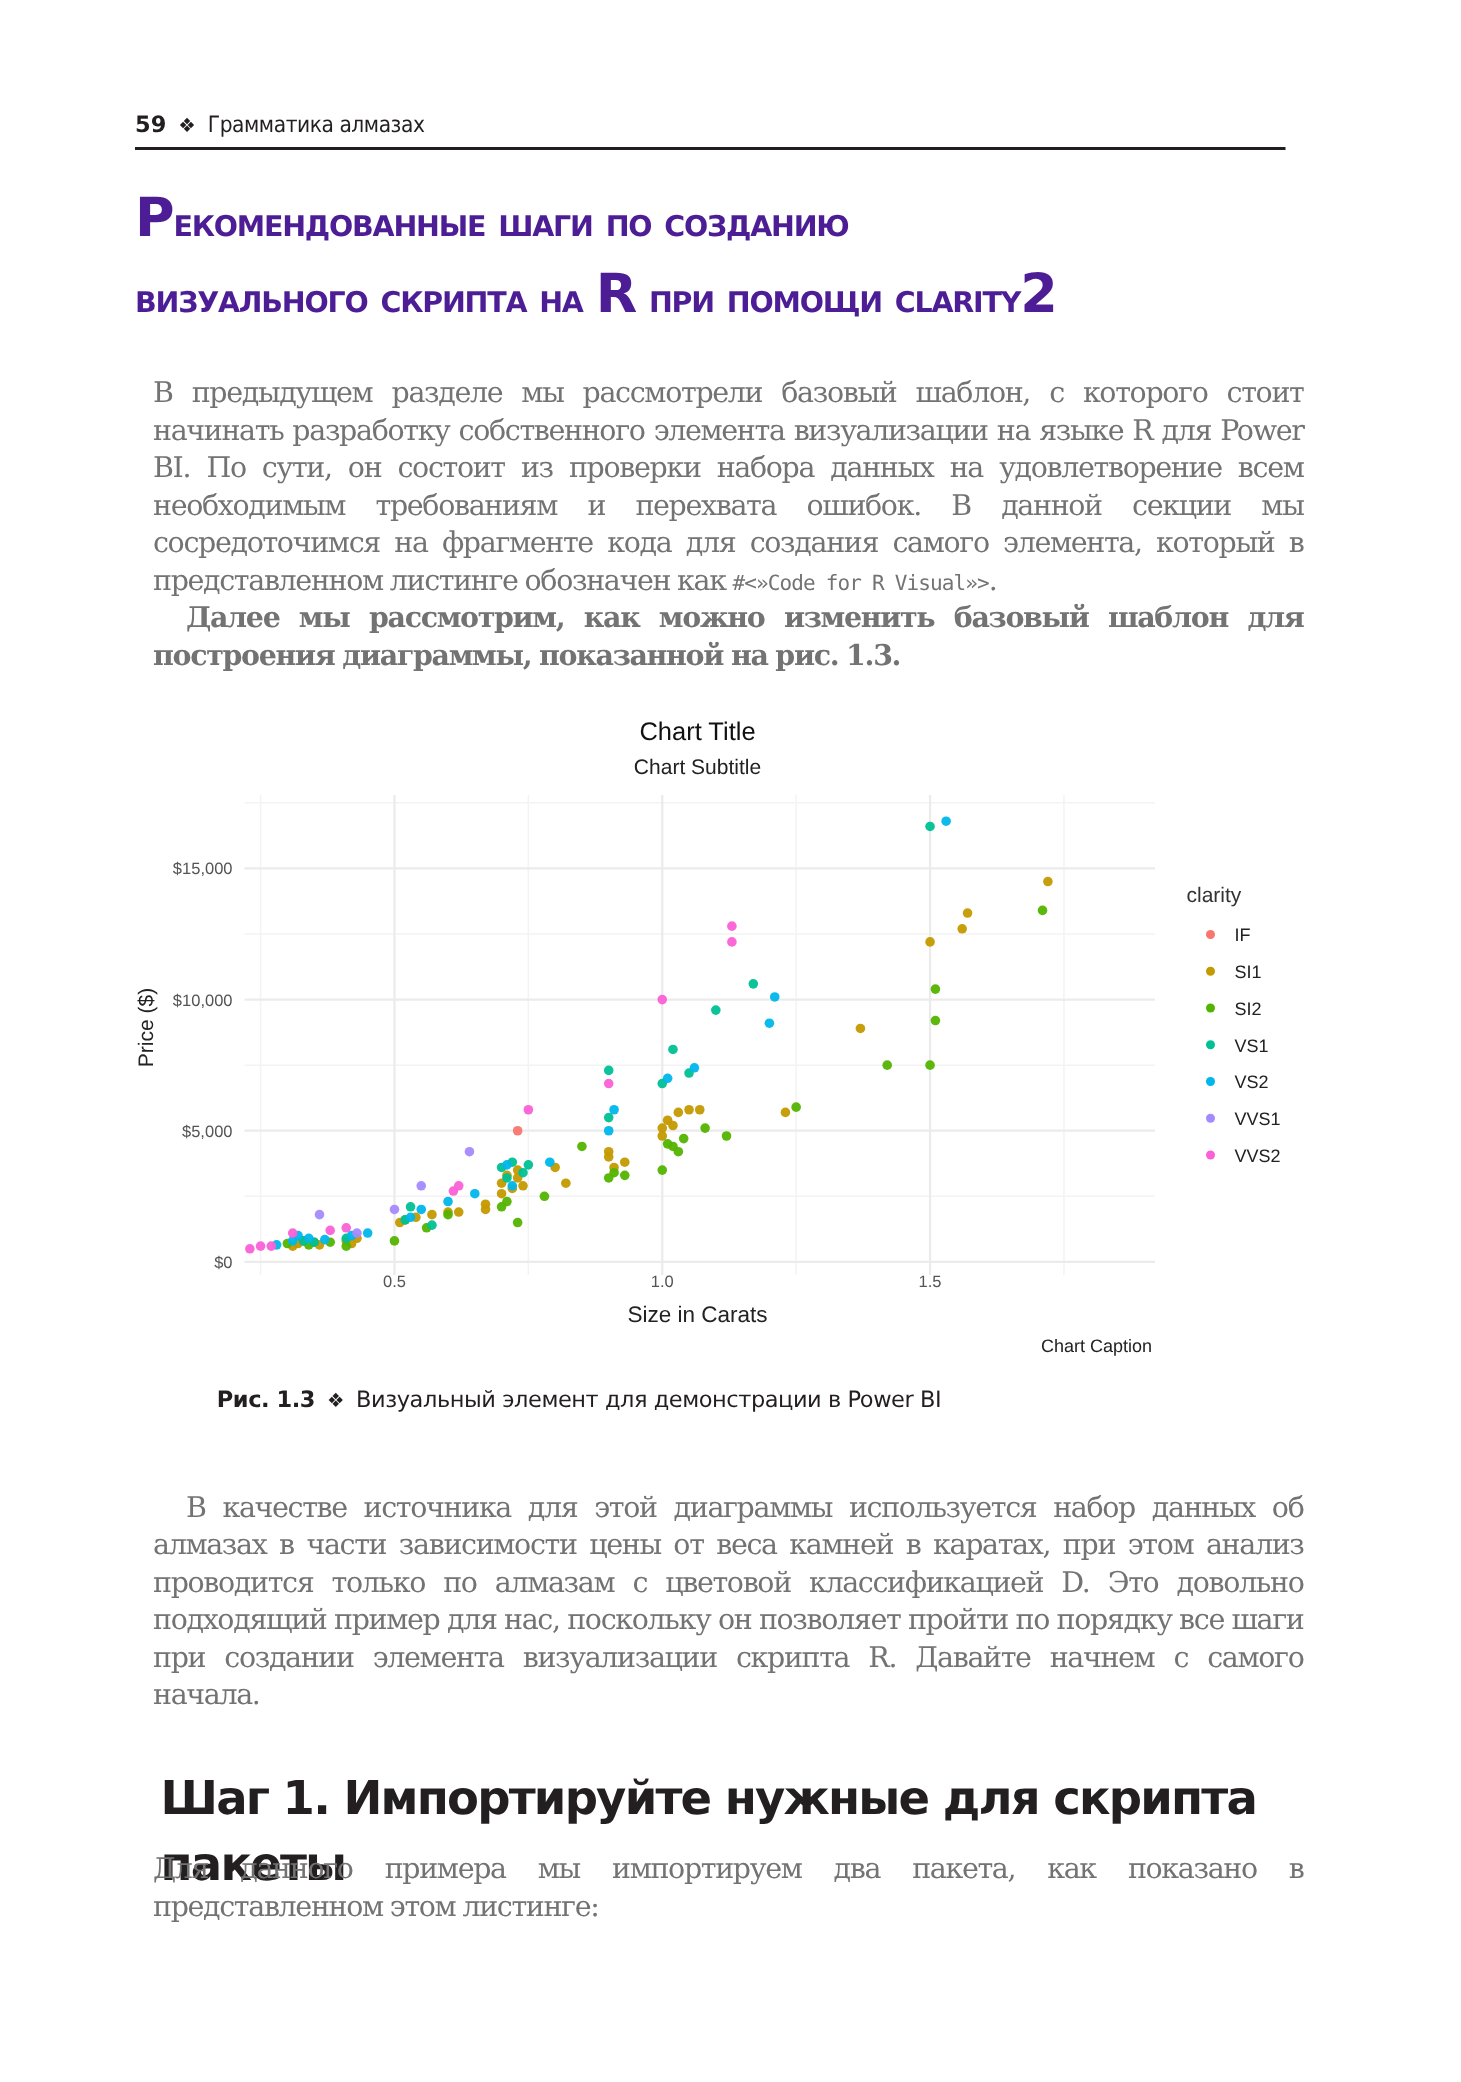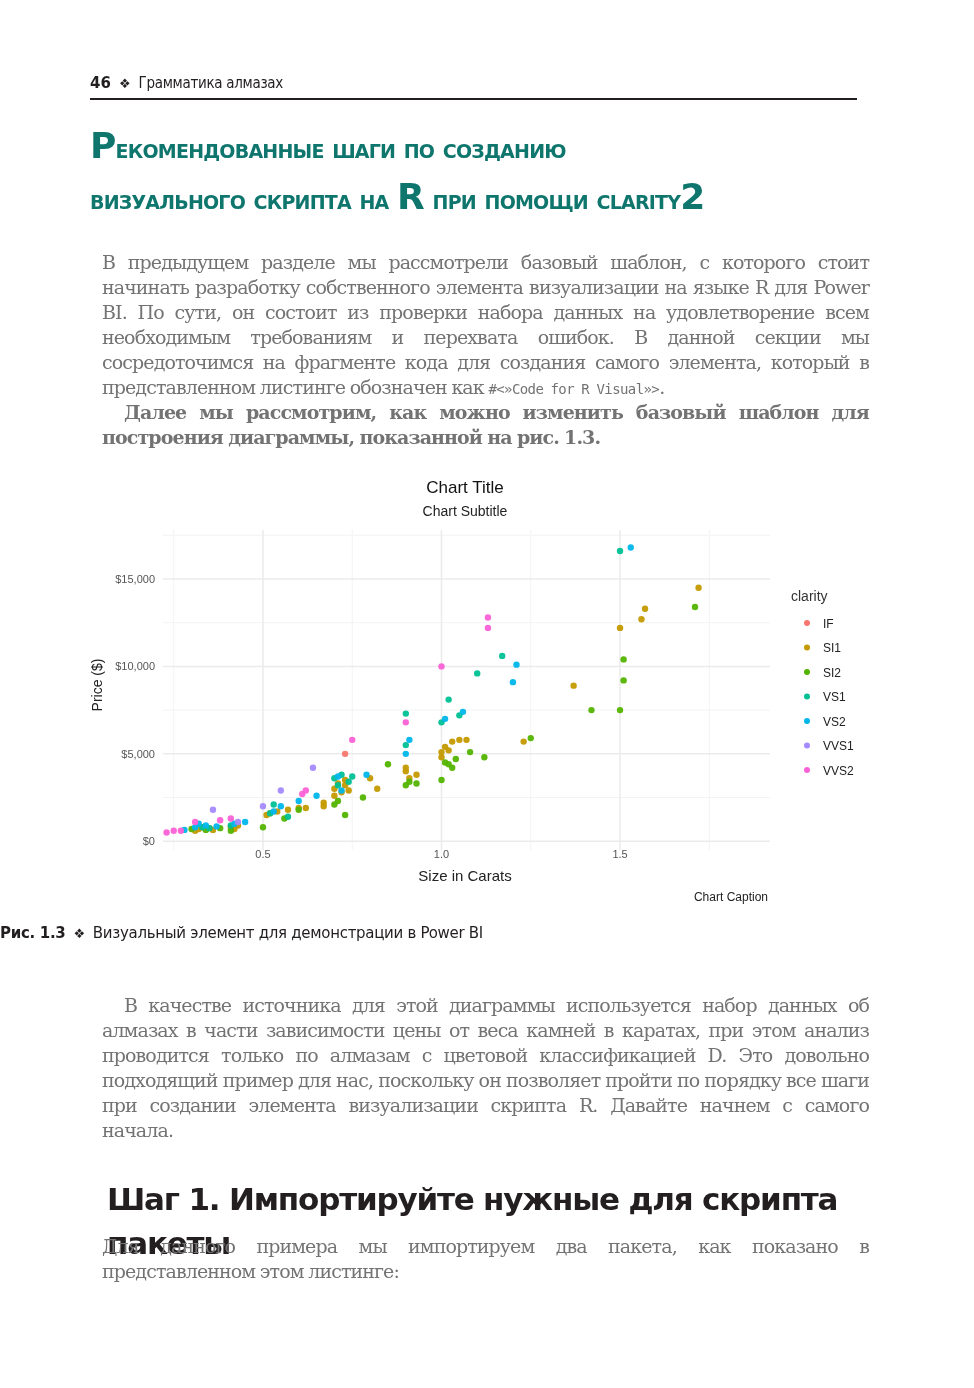--- a/index.html
+++ b/index.html
@@ -5,47 +5,47 @@
   html, body { margin: 0; padding: 0; background: #ffffff; }
   body { width: 974px; height: 1388px; position: relative; overflow: hidden; color: #231f20; }
   .page { position: absolute; left: 0; top: 0; width: 974px; height: 1388px; }
   .running-head { position: absolute; left: 90px; top: 72px; width: 767px; height: 26px; border-bottom: 2px solid #231f20;
     font-family: "DejaVu Sans", sans-serif; font-size: 15px; line-height: 22px; white-space: nowrap; }
   .running-head .pnum { font-weight: bold; }
   .running-head .orn { margin: 0 8px; font-size: 13px; }
   .running-head .sect { font-stretch: condensed; letter-spacing: -0.3px; }
   h1.section-title { position: absolute; left: 90px; top: 122px; margin: 0; width: 780px;
     font-family: "DejaVu Sans", sans-serif; font-weight: bold; font-size: 27px; line-height: 48px; letter-spacing: -0.8px;
-    font-variant: small-caps; color: #0f766e; }
+    font-variant: small-caps; color: #4c1d95; }
   h1.section-title .big { font-size: 36px; }
   .para { position: absolute; left: 90px; width: 767px; margin: 12px;
     font-family: "DejaVu Serif", serif; font-size: 19px; line-height: 25px; text-align: justify; letter-spacing: -0.9px; word-spacing: -0.5px; color: #737373; }
   .para .indent { display: inline-block; width: 22px; }
   .para code { font-family: "DejaVu Sans Mono", monospace; font-size: 14px; letter-spacing: -0.6px; }
   .p1 { top: 238px; }
   .p2 { top: 388px; font-weight: bold; }
   .p3 { top: 981px; }
   .p4 { top: 1222px; }
   .figure { position: absolute; left: 84px; top: 468px; width: 800px; height: 440px; }
   .figure svg { position: absolute; left: 0; top: 0; }
-  .fig-caption { position: absolute; left: 0; top: 922px; width: 772px; 
+  .fig-caption { position: absolute; left: 0; top: 922px; width: 772px; text-align: center;
     font-family: "DejaVu Sans", sans-serif; font-size: 15px; line-height: 22px; color: #231f20; letter-spacing: -0.3px; }
   .fig-caption .lbl { font-weight: bold; }
   .fig-caption .orn { margin: 0 8px; font-size: 13px; }
   h2.step-title { position: absolute; left: 90px; top: 1160px; margin: 17px;
     font-family: "DejaVu Sans", sans-serif; font-weight: bold; font-size: 31px; line-height: 44px; letter-spacing: -1.2px; color: #231f20; }
   .svg-text { font-family: "Liberation Sans", sans-serif; }
 </style>
 </head>
 <body>
 
 <div class="page">
 
   <div class="running-head">
-    <span class="pnum">46</span><span class="orn">❖</span><span class="sect">Грамматика алмазах</span>
+    <span class="pnum">59</span><span class="orn">❖</span><span class="sect">Грамматика алмазах</span>
   </div>
 
   <h1 class="section-title">
     <span class="big">Р</span><span>екомендованные шаги по созданию</span><br>
     <span>визуального скрипта на </span><span class="big">R</span><span> при помощи clarity</span><span class="big">2</span>
   </h1>
 
   <p class="para p1"><span>В предыдущем разделе мы рассмотрели базовый шаблон, с которого стоит начинать разработку собственного элемента визуализации на языке R для Power BI. По сути, он состоит из проверки набора данных на удовлетворение всем необходимым требованиям и перехвата ошибок. В данной секции мы сосредоточимся на фрагменте кода для создания самого элемента, который в представленном листинге обозначен как </span><code>#&lt;»Code for R Visual»&gt;</code><span>.</span></p>
 
   <p class="para p2"><span class="indent"></span><span>Далее мы рассмотрим, как можно изменить базовый шаблон для построения диаграммы, показанной на рис. 1.3.</span></p>

